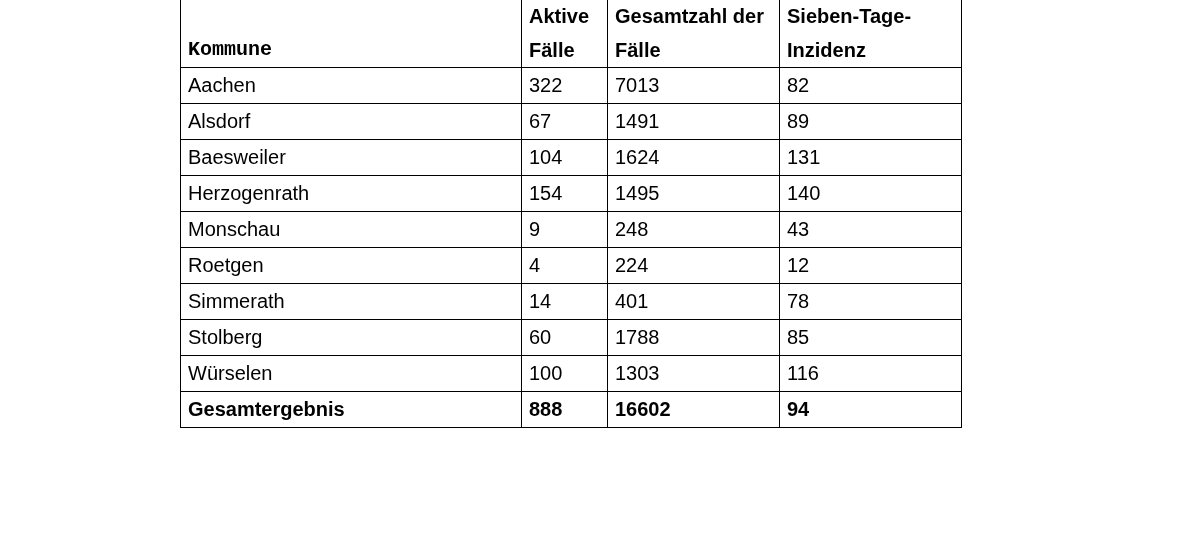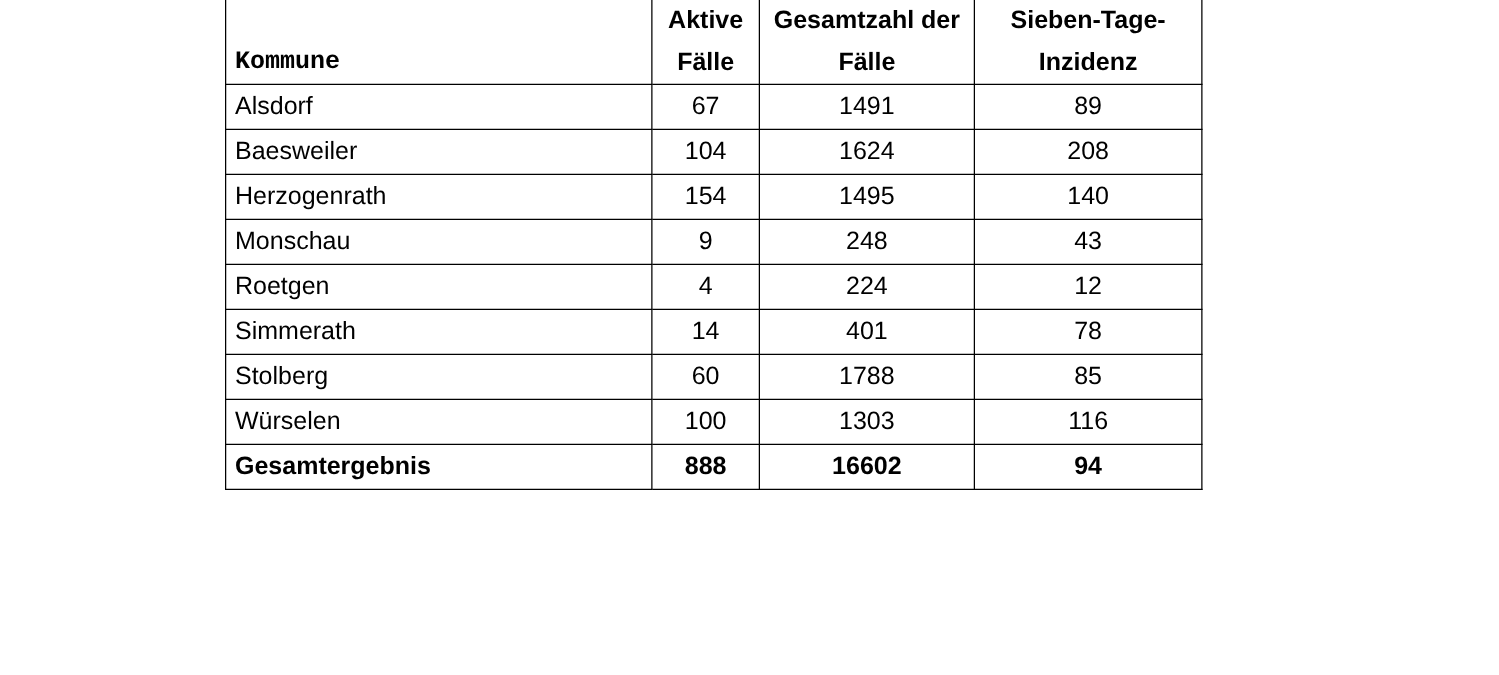--- a/index.html
+++ b/index.html
@@ -6,21 +6,21 @@
   body { width: 1199px; height: 540px; position: relative; overflow: hidden;
          font-family: "Liberation Sans", "DejaVu Sans", sans-serif; color: #000; }
   table { position: absolute; left: 180px; top: -1px; border-collapse: collapse;
           table-layout: fixed; font-size: 20px; }
   col.c1 { width: 341px; } col.c2 { width: 86px; } col.c3 { width: 172px; } col.c4 { width: 182px; }
   td, th { border: 1px solid #000; padding: 0 7px; line-height: 35px; height: 35px;
            box-sizing: border-box; white-space: nowrap; }
   thead th { font-weight: bold; vertical-align: bottom; height: 63px; line-height: 34px;
              padding-bottom: 0; }
   th.name { text-align: left; font-family: Liberation Mono, monospace; }
-  th.num, td.num { text-align: center; }
+  th.num, td.num { text-align: left; }
   td.name { text-align: left; }
   tr.total td { font-weight: bold; }
   thead tr th { border-top: none; }
   .hdr-line { display: block; }
 </style>
 </head>
 <body>
 
 <table>
   <colgroup>
@@ -44,30 +44,36 @@
         <span class="hdr-line">Fälle</span>
       </th>
       <th class="num">
         <span class="hdr-line">Sieben-Tage-</span>
         <span class="hdr-line">Inzidenz</span>
       </th>
     </tr>
   </thead>
   <tbody>
     <tr>
+      <td class="name">Aachen</td>
+      <td class="num">322</td>
+      <td class="num">7013</td>
+      <td class="num">82</td>
+    </tr>
+    <tr>
       <td class="name">Alsdorf</td>
       <td class="num">67</td>
       <td class="num">1491</td>
       <td class="num">89</td>
     </tr>
     <tr>
       <td class="name">Baesweiler</td>
       <td class="num">104</td>
       <td class="num">1624</td>
-      <td class="num">208</td>
+      <td class="num">131</td>
     </tr>
     <tr>
       <td class="name">Herzogenrath</td>
       <td class="num">154</td>
       <td class="num">1495</td>
       <td class="num">140</td>
     </tr>
     <tr>
       <td class="name">Monschau</td>
       <td class="num">9</td>

